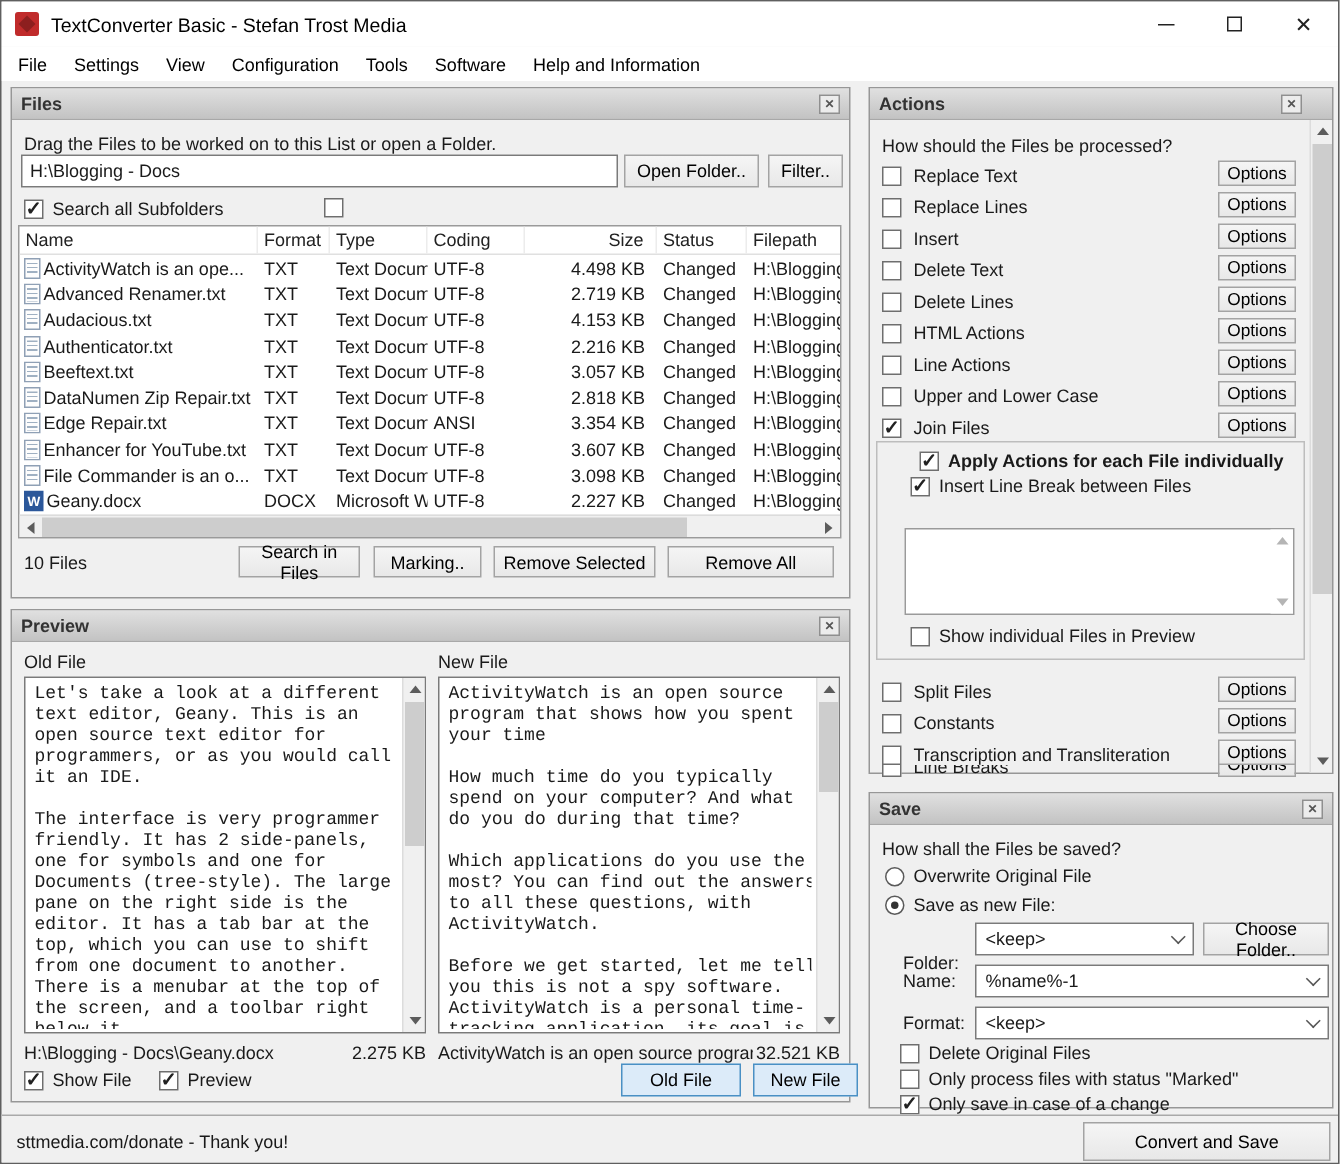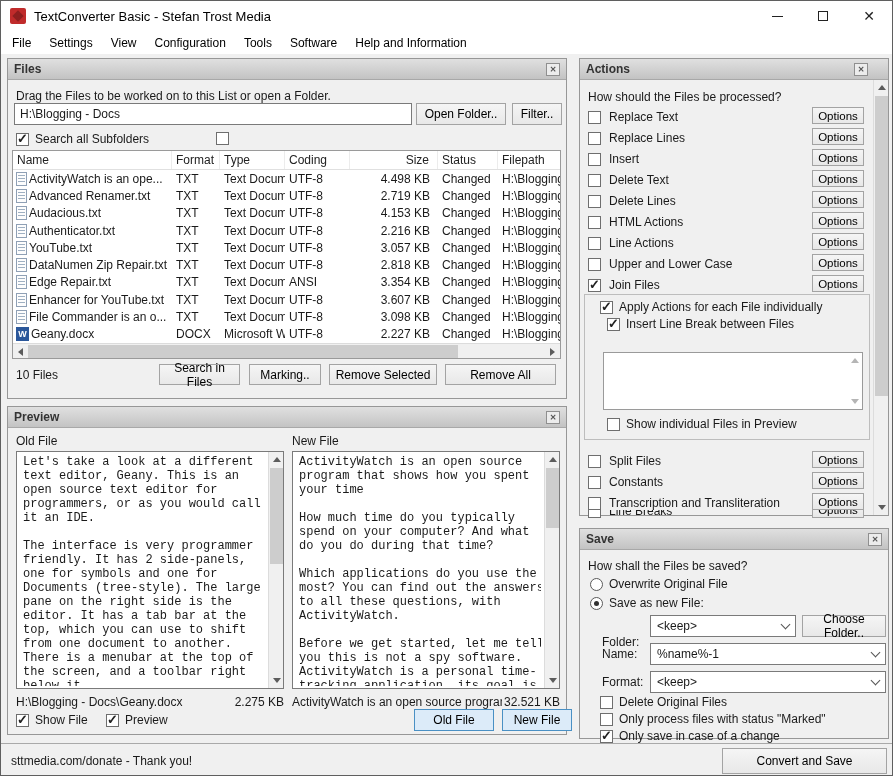--- a/index.html
+++ b/index.html
@@ -91,21 +91,21 @@
   .p-btn-new { position:absolute; left:494px; top:302px; width:70px; height:22px; }
   
   #actions-panel { left:578px; top:57px; width:310px; height:458px; }
   .a-question { position:absolute; left:8px; top:31px; }
   .a-rows { position:absolute; left:8px; top:44px; width:276px; }
   .a-row { height:21px; display:flex; align-items:flex-end; gap:8px; }
   .a-row .opt-btn { margin-left:auto; width:52px; height:17px; font-size:11.5px; }
   .a-rows2 { position:absolute; left:8px; top:388px; width:276px; height:62px; }
   .a-partial { height:8px; overflow:hidden; }
   .join-box { position:absolute; left:4px; top:235px; width:286px; height:146px; border:1px solid #bdbdbd; background:#f0f0f0; }
-  .jb-cb1 { position:absolute; left:15px; top:5px; }
+  .jb-cb1 { position:absolute; left:28px; top:5px;font-weight:bold; }
   .jb-cb2 { position:absolute; left:22px; top:22px; }
   .jb-cb3 { position:absolute; left:22px; top:39px; }
   .jb-text { position:absolute; left:18px; right:6px; top:57px; height:58px; background:#fff; border:1px solid #9a9a9a; }
   .jb-cb4 { position:absolute; left:22px; top:122px; }
   .a-scroll { position:absolute; right:0px; top:21px; bottom:0px; width:15px; background:#f0f0f0; border-left:1px solid #dcdcdc; }
   
   #save-panel { left:578px; top:527px; width:310px; height:211px; }
   .s-question { position:absolute; left:8px; top:30px; }
   .s-radio1 { position:absolute; left:10px; top:48px; }
   .s-radio2 { position:absolute; left:10px; top:67px; }
@@ -228,21 +228,21 @@
           <div class="t-cell">TXT</div>
           <div class="t-cell">Text Docum...</div>
           <div class="t-cell">UTF-8</div>
           <div class="t-cell c-right">2.216 KB</div>
           <div class="t-cell">Changed</div>
           <div class="t-cell">H:\Blogging</div>
         </div>
         <div class="t-row">
           <div class="t-cell c-name">
             <span class="icon-txt"></span>
-            <span>YouTube.txt</span>
+            <span>Beeftext.txt</span>
           </div>
           <div class="t-cell">TXT</div>
           <div class="t-cell">Text Docum...</div>
           <div class="t-cell">UTF-8</div>
           <div class="t-cell c-right">3.057 KB</div>
           <div class="t-cell">Changed</div>
           <div class="t-cell">H:\Blogging</div>
         </div>
         <div class="t-row">
           <div class="t-cell c-name">

